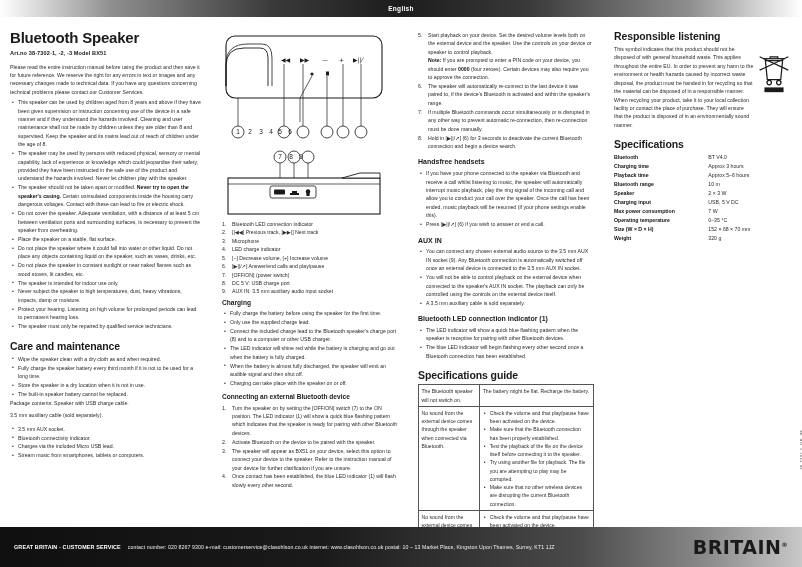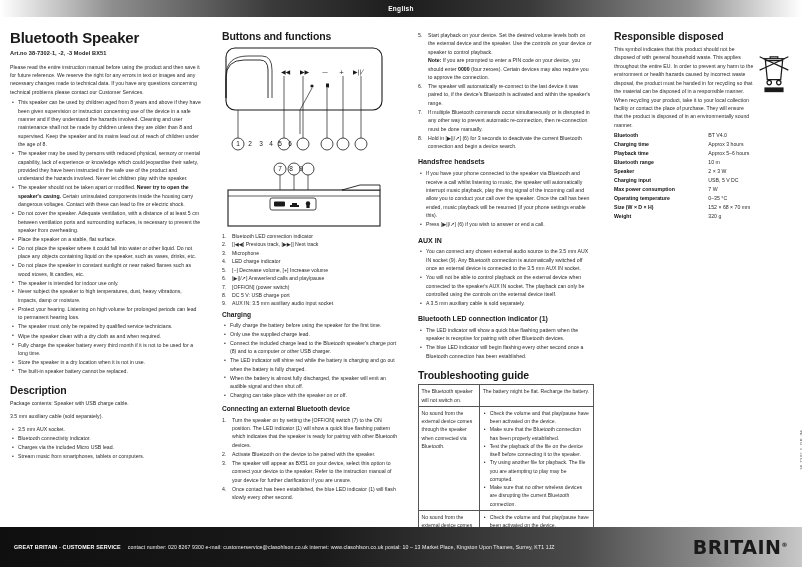--- a/index.html
+++ b/index.html
@@ -158,40 +158,39 @@
         <li>Do not cover the speaker. Adequate ventilation, with a distance of at least 5 cm between ventilation ports and surrounding surfaces, is necessary to prevent the speaker from overheating.</li>
         <li>Place the speaker on a stable, flat surface.</li>
         <li>Do not place the speaker where it could fall into water or other liquid. Do not place any objects containing liquid on the speaker, such as vases, drinks, etc.</li>
         <li>Do not place the speaker in constant sunlight or near naked flames such as wood stoves, lit candles, etc.</li>
         <li>The speaker is intended for indoor use only.</li>
         <li>Never subject the speaker to high temperatures, dust, heavy vibrations, impacts, damp or moisture.</li>
         <li>Protect your hearing. Listening on high volume for prolonged periods can lead to permanent hearing loss.</li>
         <li>The speaker must only be repaired by qualified service technicians.</li>
       </ul>
 
+      <h2>Care and maintenance</h2>
       <ul class="bul">
         <li>Wipe the speaker clean with a dry cloth as and when required.</li>
         <li>Fully charge the speaker battery every third month if it is not to be used for a long time.</li>
         <li>Store the speaker in a dry location when it is not in use.</li>
         <li>The built-in speaker battery cannot be replaced.</li>
       </ul>
 
-      <h2>Description</h2>
       <p>Package contents: Speaker with USB charge cable.</p>
       <p style="margin-top:4px;">3.5 mm auxiliary cable (sold separately).</p>
       <ul class="bul" style="margin-top:5px;">
         <li>3.5 mm AUX socket.</li>
         <li>Bluetooth connectivity indicator.</li>
         <li>Charges via the included Micro USB lead.</li>
         <li>Stream music from smartphones, tablets or computers.</li>
       </ul>
     </div>
 
     <div class="col col2">
-      <h2 class="first">Buttons and functions</h2>
 
       <div class="illus">
         <svg width="176" height="182" viewBox="0 0 176 182">
 
           <rect x="4" y="2" width="156" height="62" rx="9" ry="9" fill="#fff" stroke="#1a1a1a" stroke-width="1.1"></rect>
           <path d="M4 52 L4 32 Q4 14 22 14 L38 14 Q46 14 46 24 L46 52" fill="none" stroke="#1a1a1a" stroke-width="0.9"></path>
           <path d="M4 52 L4 30 Q4 10 26 10 L40 10 Q50 10 50 24 L50 52" fill="none" stroke="#1a1a1a" stroke-width="0.8"></path>
 
           <g fill="#1a1a1a" font-family="DejaVu Sans" font-size="6">
             <text x="59" y="28">◀◀</text>
@@ -311,21 +310,21 @@
         <li>You will not be able to control playback on the external device when connected to the speaker's AUX IN socket. The playback can only be controlled using the controls on the external device itself.</li>
         <li>A 3.5 mm auxiliary cable is sold separately.</li>
       </ul>
 
       <h3 style="font-size:7px;margin-top:8px;">Bluetooth LED connection indicator (1)</h3>
       <ul class="bul">
         <li>The LED indicator will show a quick blue flashing pattern when the speaker is receptive for pairing with other Bluetooth devices.</li>
         <li>The blue LED indicator will begin flashing every other second once a Bluetooth connection has been established.</li>
       </ul>
 
-      <h2>Troubleshooting guide</h2>
+      <h2>Specifications guide</h2>
       <table class="trouble">
         <tbody>
             <tr>
           <td class="sym">The Bluetooth speaker will not switch on.</td>
           <td>The battery might be flat. Recharge the battery.</td>
         </tr>
         <tr>
           <td class="sym">No sound from the external device comes through the speaker when connected via Bluetooth.</td>
           <td>
             <ul>
@@ -346,36 +345,37 @@
               <li>Test the playback of the file on the device itself before connecting it to the speaker.</li>
 
             </ul>
           </td>
         </tr>
       </tbody>
         </table>
     </div>
 
     <div class="col col4" style="position:relative;">
-      <h2 class="first">Responsible disposed</h2>
+      <h2 class="first">Responsible listening</h2>
       <p style="width:140px;">This symbol indicates that this product should not be disposed of with general household waste. This applies throughout the entire EU. In order to prevent any harm to the environment or health hazards caused by incorrect waste disposal, the product must be handed in for recycling so that the material can be disposed of in a responsible manner. When recycling your product, take it to your local collection facility or contact the place of purchase. They will ensure that the product is disposed of in an environmentally sound manner.</p>
 
       <svg class="weee" viewBox="0 0 40 46">
         <g fill="none" stroke="#1a1a1a" stroke-width="1.3">
           <path d="M11 9 h18 l-2 20 h-14 z"></path>
           <path d="M9 7 h22"></path>
           <path d="M16 7 v-2 h8 v2"></path>
           <circle cx="15" cy="32" r="2.3"></circle>
           <circle cx="25" cy="32" r="2.3"></circle>
           <path d="M5 19 L35 5"></path>
           <path d="M5 5 L35 19"></path>
         </g>
         <rect x="10" y="37" width="20" height="5" fill="#1a1a1a"></rect>
       </svg>
 
+      <h2>Specifications</h2>
       <table class="specs">
         <tbody>
             <tr>
               <td class="k">Bluetooth</td>
               <td class="v">BT V4.0</td>
             </tr>
         <tr>
               <td class="k">Charging time</td>
               <td class="v">Approx 3 hours</td>
             </tr>

